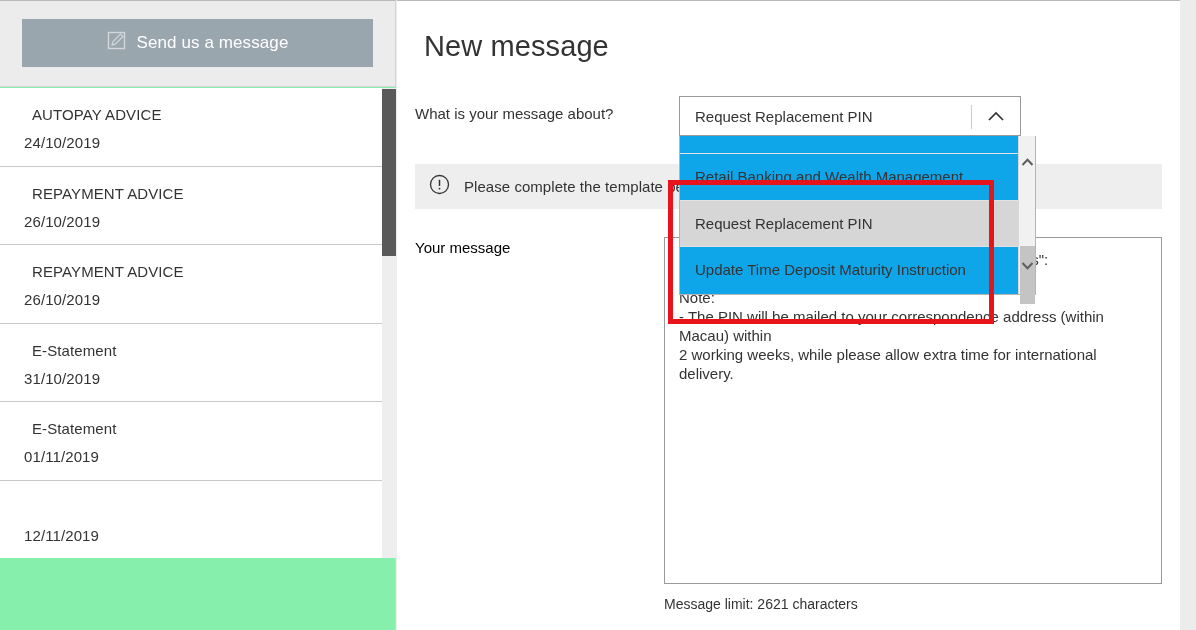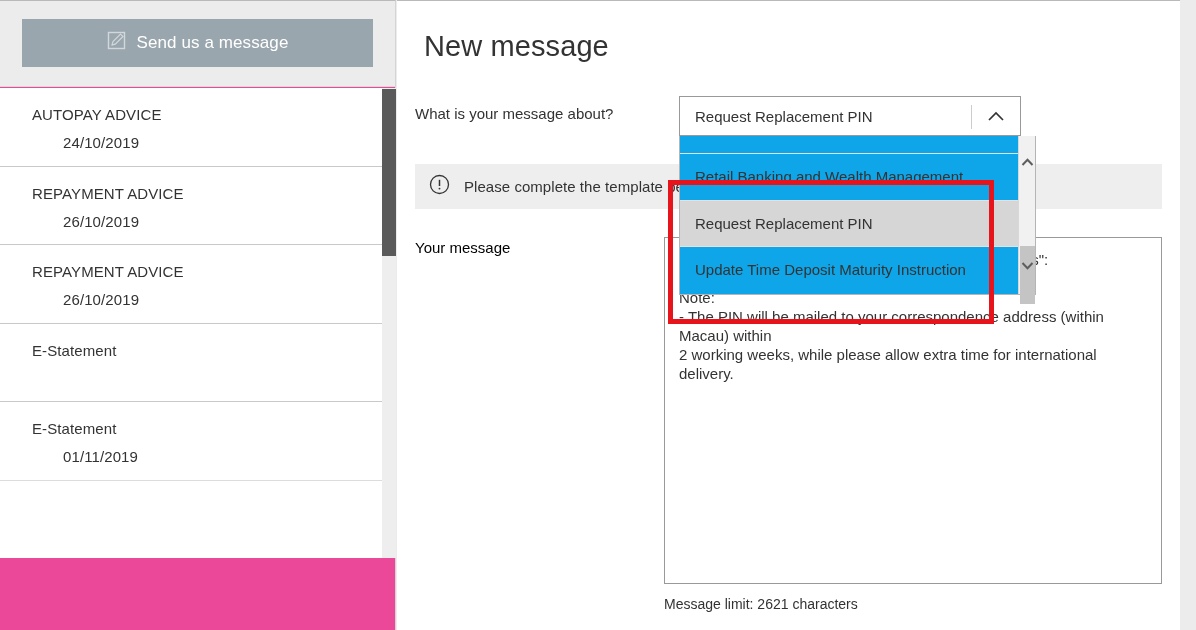--- a/index.html
+++ b/index.html
@@ -13,21 +13,21 @@
     position: relative;
     width: 1196px; height: 630px;
     background: #ececec;
   }
 
   
   .left-panel {
     position: absolute;
     left: 0; top: 0;
     width: 396px; height: 630px;
-    background: #ec4899;
+    background: #86efac;
     border-top: 1px solid #b9b9b9;
     border-right: 1px solid #d4d4d4;
   }
   .compose-wrap {
     padding: 18px 22px 19px 22px;
     background: #ececec;
     border-bottom: 1px solid #d7d7d7;
   }
   .compose-btn {
     height: 48px;
@@ -66,21 +66,20 @@
     min-height: 21px;
     letter-spacing: .1px;
     margin-left: 8px;
   }
   .msg-date {
     font-size: 15px;
     color: #333333;
     line-height: 21px;
     margin-top: 7px;
     letter-spacing: .1px;
-    margin-left: 39px;
   }
   
   .list-scrollbar {
     position: absolute;
     left: 382px; top: 87px;
     width: 14px; height: 470px;
     background: #eeeeee;
   }
   .list-thumb {
     position: absolute;
@@ -287,24 +286,29 @@
         <div class="msg-item">
           <div class="msg-title">REPAYMENT ADVICE</div>
           <div class="msg-date">26/10/2019</div>
         </div>
         <div class="msg-item">
           <div class="msg-title">REPAYMENT ADVICE</div>
           <div class="msg-date">26/10/2019</div>
         </div>
         <div class="msg-item">
           <div class="msg-title">E-Statement</div>
+          <div class="msg-date">31/10/2019</div>
         </div>
         <div class="msg-item">
           <div class="msg-title">E-Statement</div>
           <div class="msg-date">01/11/2019</div>
+        </div>
+        <div class="msg-item">
+          <div class="msg-title"></div>
+          <div class="msg-date">12/11/2019</div>
         </div>
       </div>
 
     <div class="list-scrollbar">
       <div class="list-thumb"></div>
     </div>
   </div>
 
   <div class="main">
 

